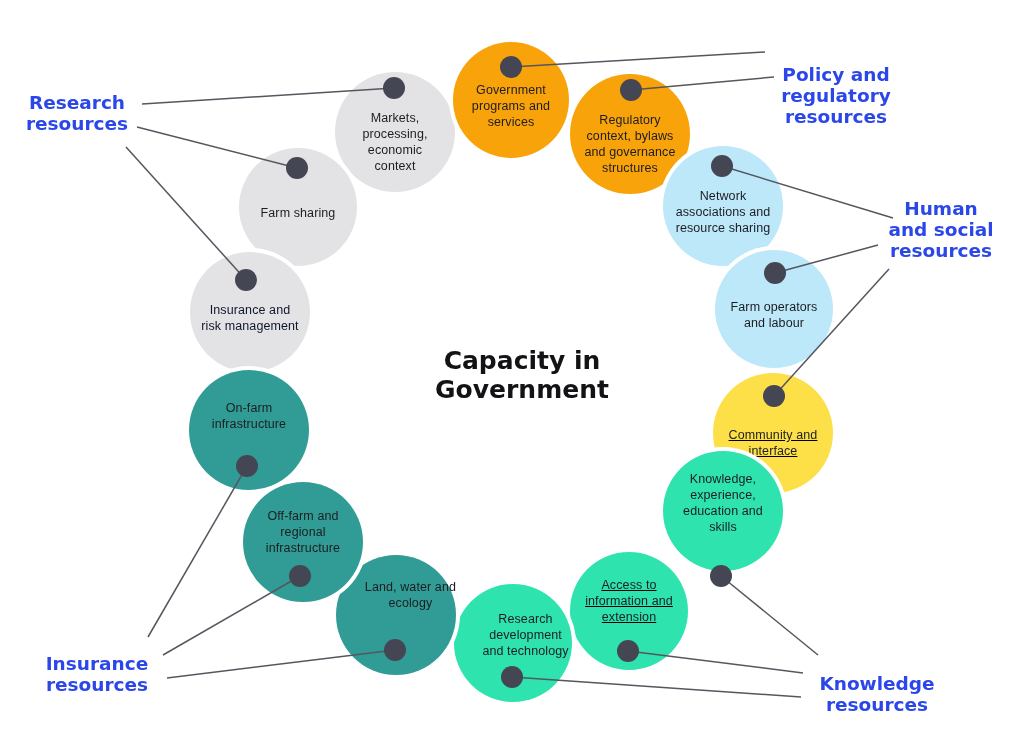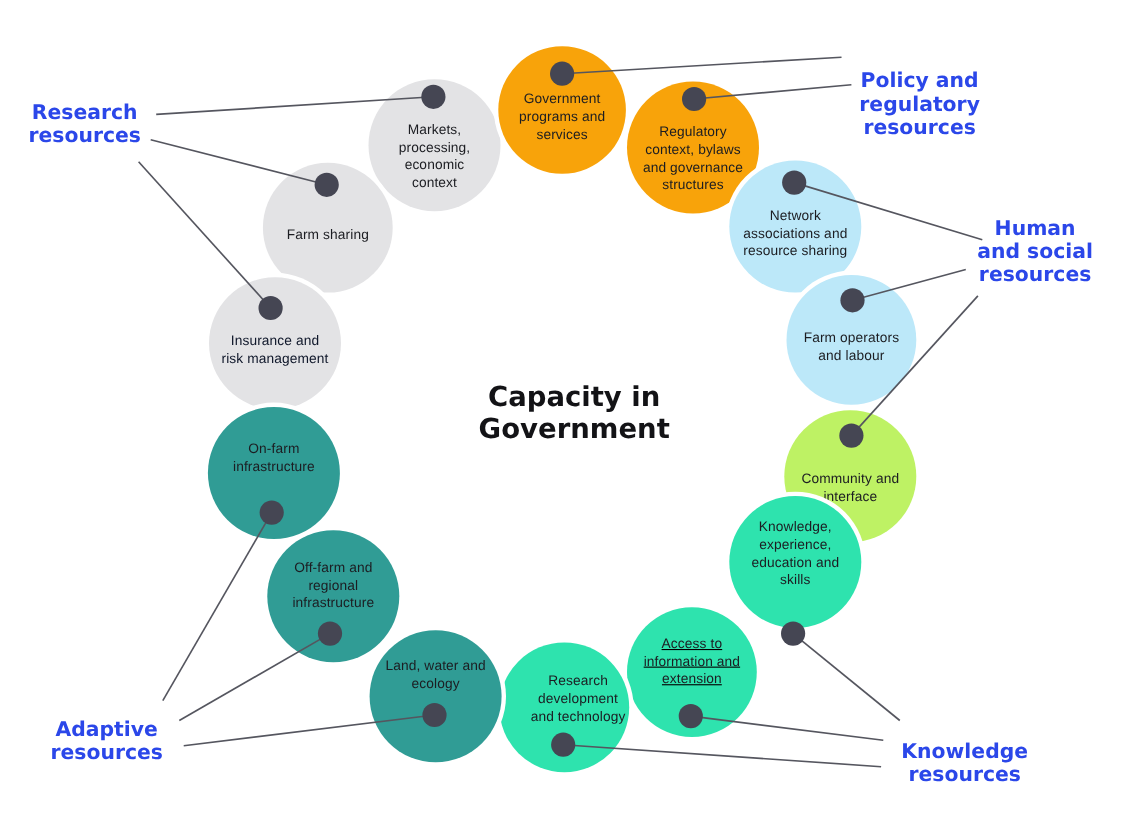--- a/index.html
+++ b/index.html
@@ -102,21 +102,21 @@
           <div>associations and</div>
           <div>resource sharing</div>
         </div>
       </div>
       <div class="node" style="left: 715px; top: 250px; width: 118px; height: 118px; background: rgb(188, 232, 249);">
         <div class="node-text" style="color: rgb(28, 29, 34); transform: translateY(6px);">
           <div>Farm operators</div>
           <div>and labour</div>
         </div>
       </div>
-      <div class="node" style="left: 713px; top: 373px; width: 120px; height: 120px; background: #bef264;">
+      <div class="node" style="left: 713px; top: 373px; width: 120px; height: 120px; background: #fde047; text-decoration: underline;">
         <div class="node-text" style="color: rgb(28, 29, 34); transform: translateY(10px);">
           <div>Community and</div>
           <div>interface</div>
         </div>
       </div>
       <div class="node" style="left: 663px; top: 451px; width: 120px; height: 120px; background: rgb(46, 227, 174);">
         <div class="node-text" style="color: rgb(28, 29, 34); transform: translateY(-8px);">
           <div>Knowledge,</div>
           <div>experience,</div>
           <div>education and</div>
@@ -130,21 +130,21 @@
           <div>extension</div>
         </div>
       </div>
       <div class="node" style="left: 454px; top: 584px; width: 118px; height: 118px; background: rgb(46, 227, 174);">
         <div class="node-text" style="color: rgb(28, 29, 34); transform: translateY(-8px); margin-left: 25px;">
           <div>Research</div>
           <div>development</div>
           <div>and technology</div>
         </div>
       </div>
-      <div class="node" style="left: 336px; top: 573px; width: 120px; height: 120px; background: rgb(48, 156, 149);">
+      <div class="node" style="left: 336px; top: 555px; width: 120px; height: 120px; background: rgb(48, 156, 149); justify-content: flex-end;">
         <div class="node-text" style="color: rgb(28, 29, 34); transform: translateY(-20px);">
           <div>Land, water and</div>
           <div>ecology</div>
         </div>
       </div>
       <div class="node" style="left: 243px; top: 482px; width: 120px; height: 120px; background: rgb(48, 156, 149);">
         <div class="node-text" style="color: rgb(28, 29, 34); transform: translateY(-10px);">
           <div>Off-farm and</div>
           <div>regional</div>
           <div>infrastructure</div>
@@ -200,21 +200,21 @@
       <div class="cat-label" style="left: 941px; top: 229px; color: rgb(43, 71, 233);">
         <div>Human</div>
         <div>and social</div>
         <div>resources</div>
       </div>
       <div class="cat-label" style="left: 877px; top: 694px; color: rgb(43, 71, 233);">
         <div>Knowledge</div>
         <div>resources</div>
       </div>
       <div class="cat-label" style="left: 97px; top: 674px; color: rgb(43, 71, 233);">
-        <div>Adaptive</div>
+        <div>Insurance</div>
         <div>resources</div>
       </div>
     </div>
   <div class="title" style="color: rgb(19, 19, 22);">
     <div>Capacity in</div>
     <div>Government</div>
   </div>
 </div>
 
 </body></html>

